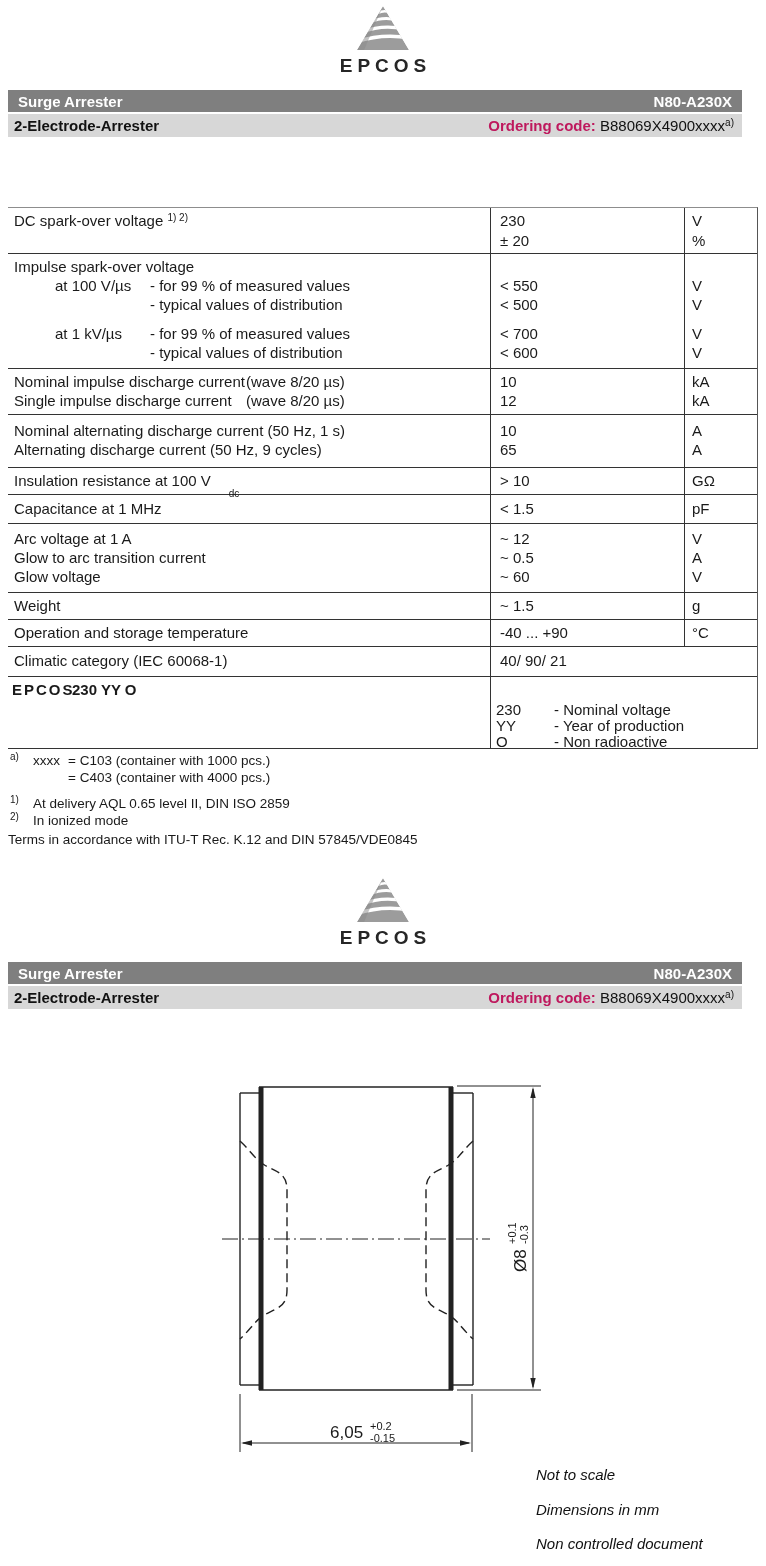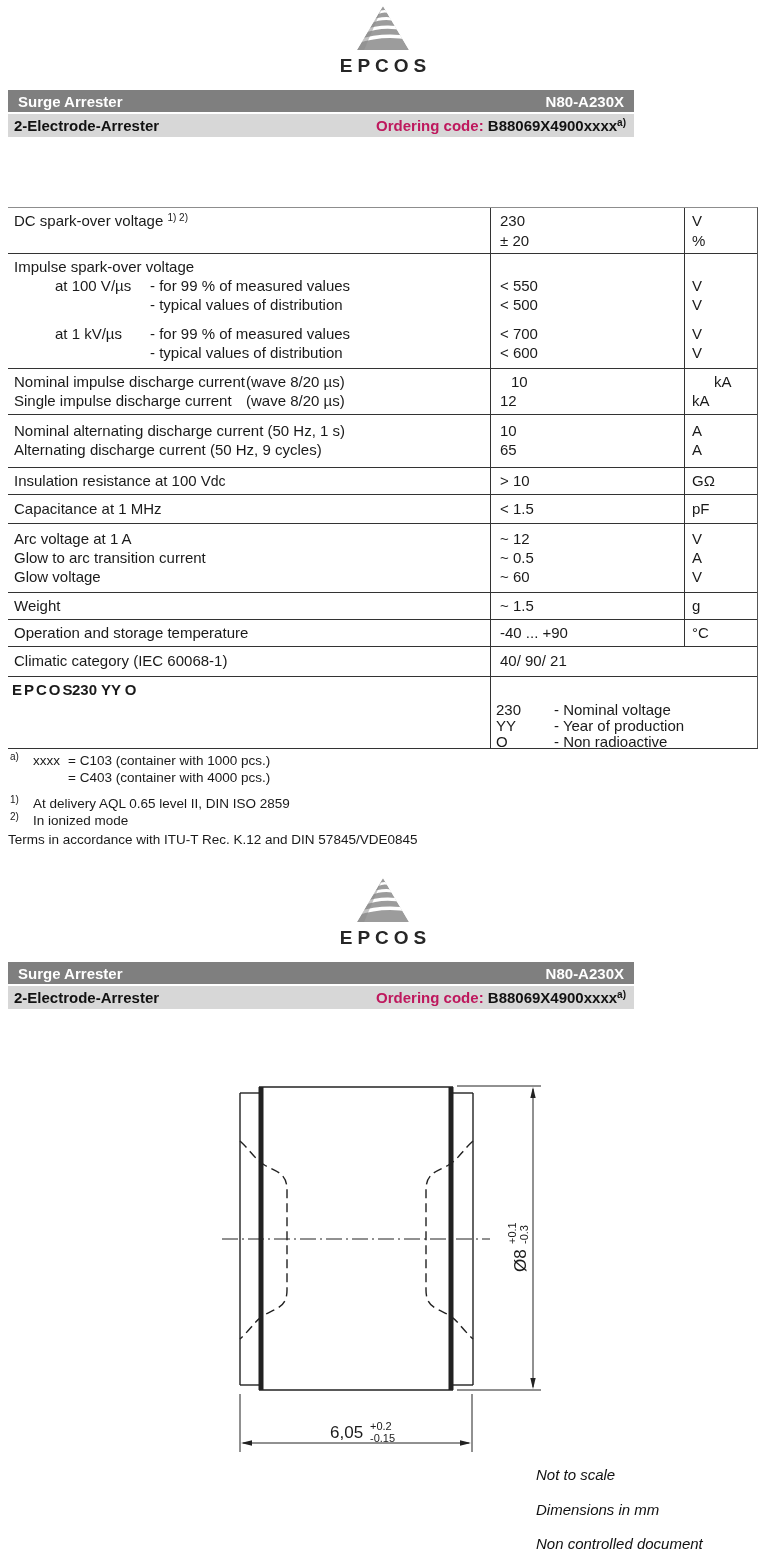--- a/index.html
+++ b/index.html
@@ -2,28 +2,28 @@
 <html><head>
 <meta charset="utf-8">
 <style>
   html,body{margin:0;padding:0;background:#fff;}
   body{width:766px;height:1566px;position:relative;font-family:"Liberation Sans",sans-serif;color:#1a1a1a;overflow:hidden;}
   .abs{position:absolute;top:0;}
   
   .logo{position:absolute;left:0;right:0;display:flex;flex-direction:column;align-items:center;}
   .logo-word{font-weight:bold;font-size:19px;letter-spacing:5px;padding-left:5px;color:#262626;margin-top:3px;}
   
-  .bar{position:absolute;left:8px;width:626px;box-sizing:border-box;display:flex;justify-content:space-between;align-items:center;}
+  .bar{position:absolute;left:8px;width:734px;box-sizing:border-box;display:flex;justify-content:space-between;align-items:center;}
   .bar-dark{height:22px;background:#7f7f7f;color:#fff;font-weight:bold;font-size:15px;padding:0 10px;}
   .bar-light{height:23px;background:#d7d7d7;color:#111;font-size:15px;padding:0 8px 0 6px;gap:30px;}
   .bar-light .prod{font-weight:bold;}
   .ord-label{color:#be185d;font-weight:bold;}
-  .ord-code{color:#111;font-weight:bold;}
+  .ord-code{color:#111;font-weight:normal;}
   .sup{font-size:10px;position:relative;top:-5px;}
-  .subs{font-size:14px;position:relative;top:0;}
+  .subs{font-size:10px;position:relative;top:11px;margin-left:18px;}
   .bold{font-weight:bold;}
   .brand{font-weight:bold;letter-spacing:2px;}
   
   .spec-table{position:absolute;left:8px;top:207px;width:750px;box-sizing:border-box;
     border-top:1px solid #8d8d8d;border-bottom:1px solid #333;border-right:1px solid #555;
     font-size:15px;}
   .vline{position:absolute;width:1px;background:#333;}
   .vline1{left:482px;top:0;bottom:0;}
   .vline2{left:676px;top:0;height:439px;}
   .tgroup{border-bottom:1px solid #333;}
@@ -123,21 +123,21 @@
       </div>
       <div class="trow" style="height: 19px;">
         <div class="cell pcell">
           <span class="abs" style="left: 142px;">- typical values of distribution</span>
         </div>
         <div class="cell vcell">&lt; 600</div>
         <div class="cell ucell">V</div>
       </div>
     </div>
     <div class="tgroup" style="padding: 3px 0px 4px;">
-      <div class="trow" style="height: 19px; gap: 11px;">
+      <div class="trow" style="height: 19px;">
         <div class="cell pcell"><span class="">Nominal impulse discharge current</span><span class="abs" style="left: 238px;">(wave 8/20 µs)</span></div>
         <div class="cell vcell">10</div>
         <div class="cell ucell">kA</div>
       </div>
       <div class="trow" style="height: 19px;">
         <div class="cell pcell"><span class="">Single impulse discharge current</span><span class="abs" style="left: 238px;">(wave 8/20 µs)</span></div>
         <div class="cell vcell">12</div>
         <div class="cell ucell">kA</div>
       </div>
     </div>

